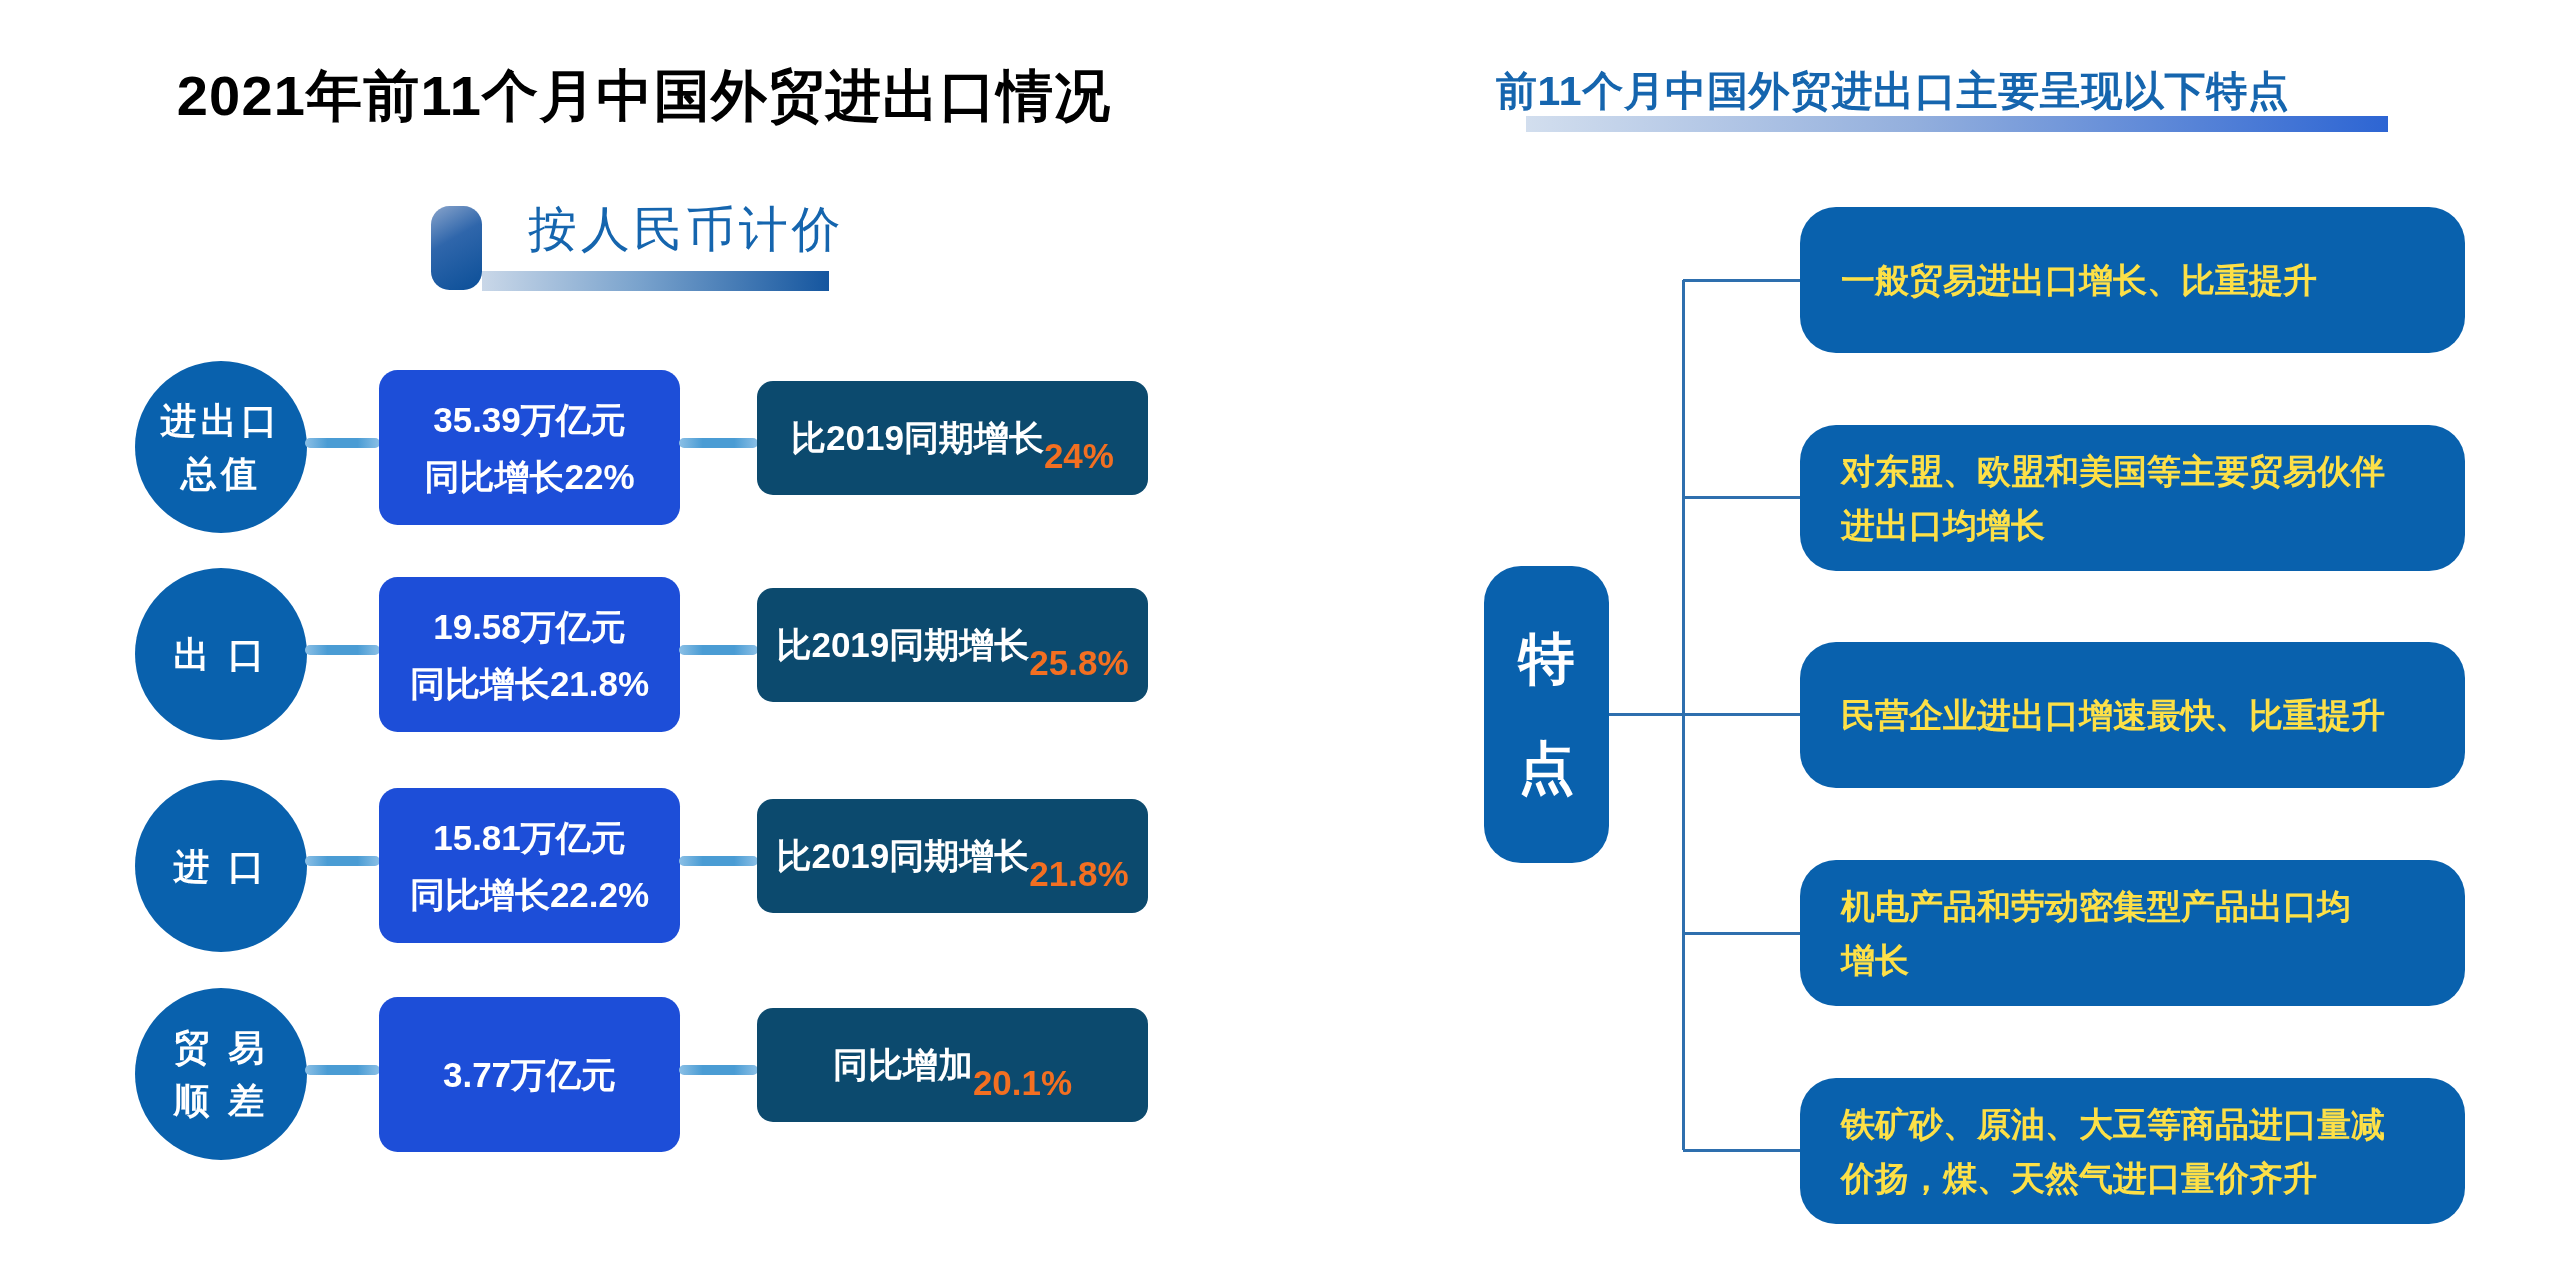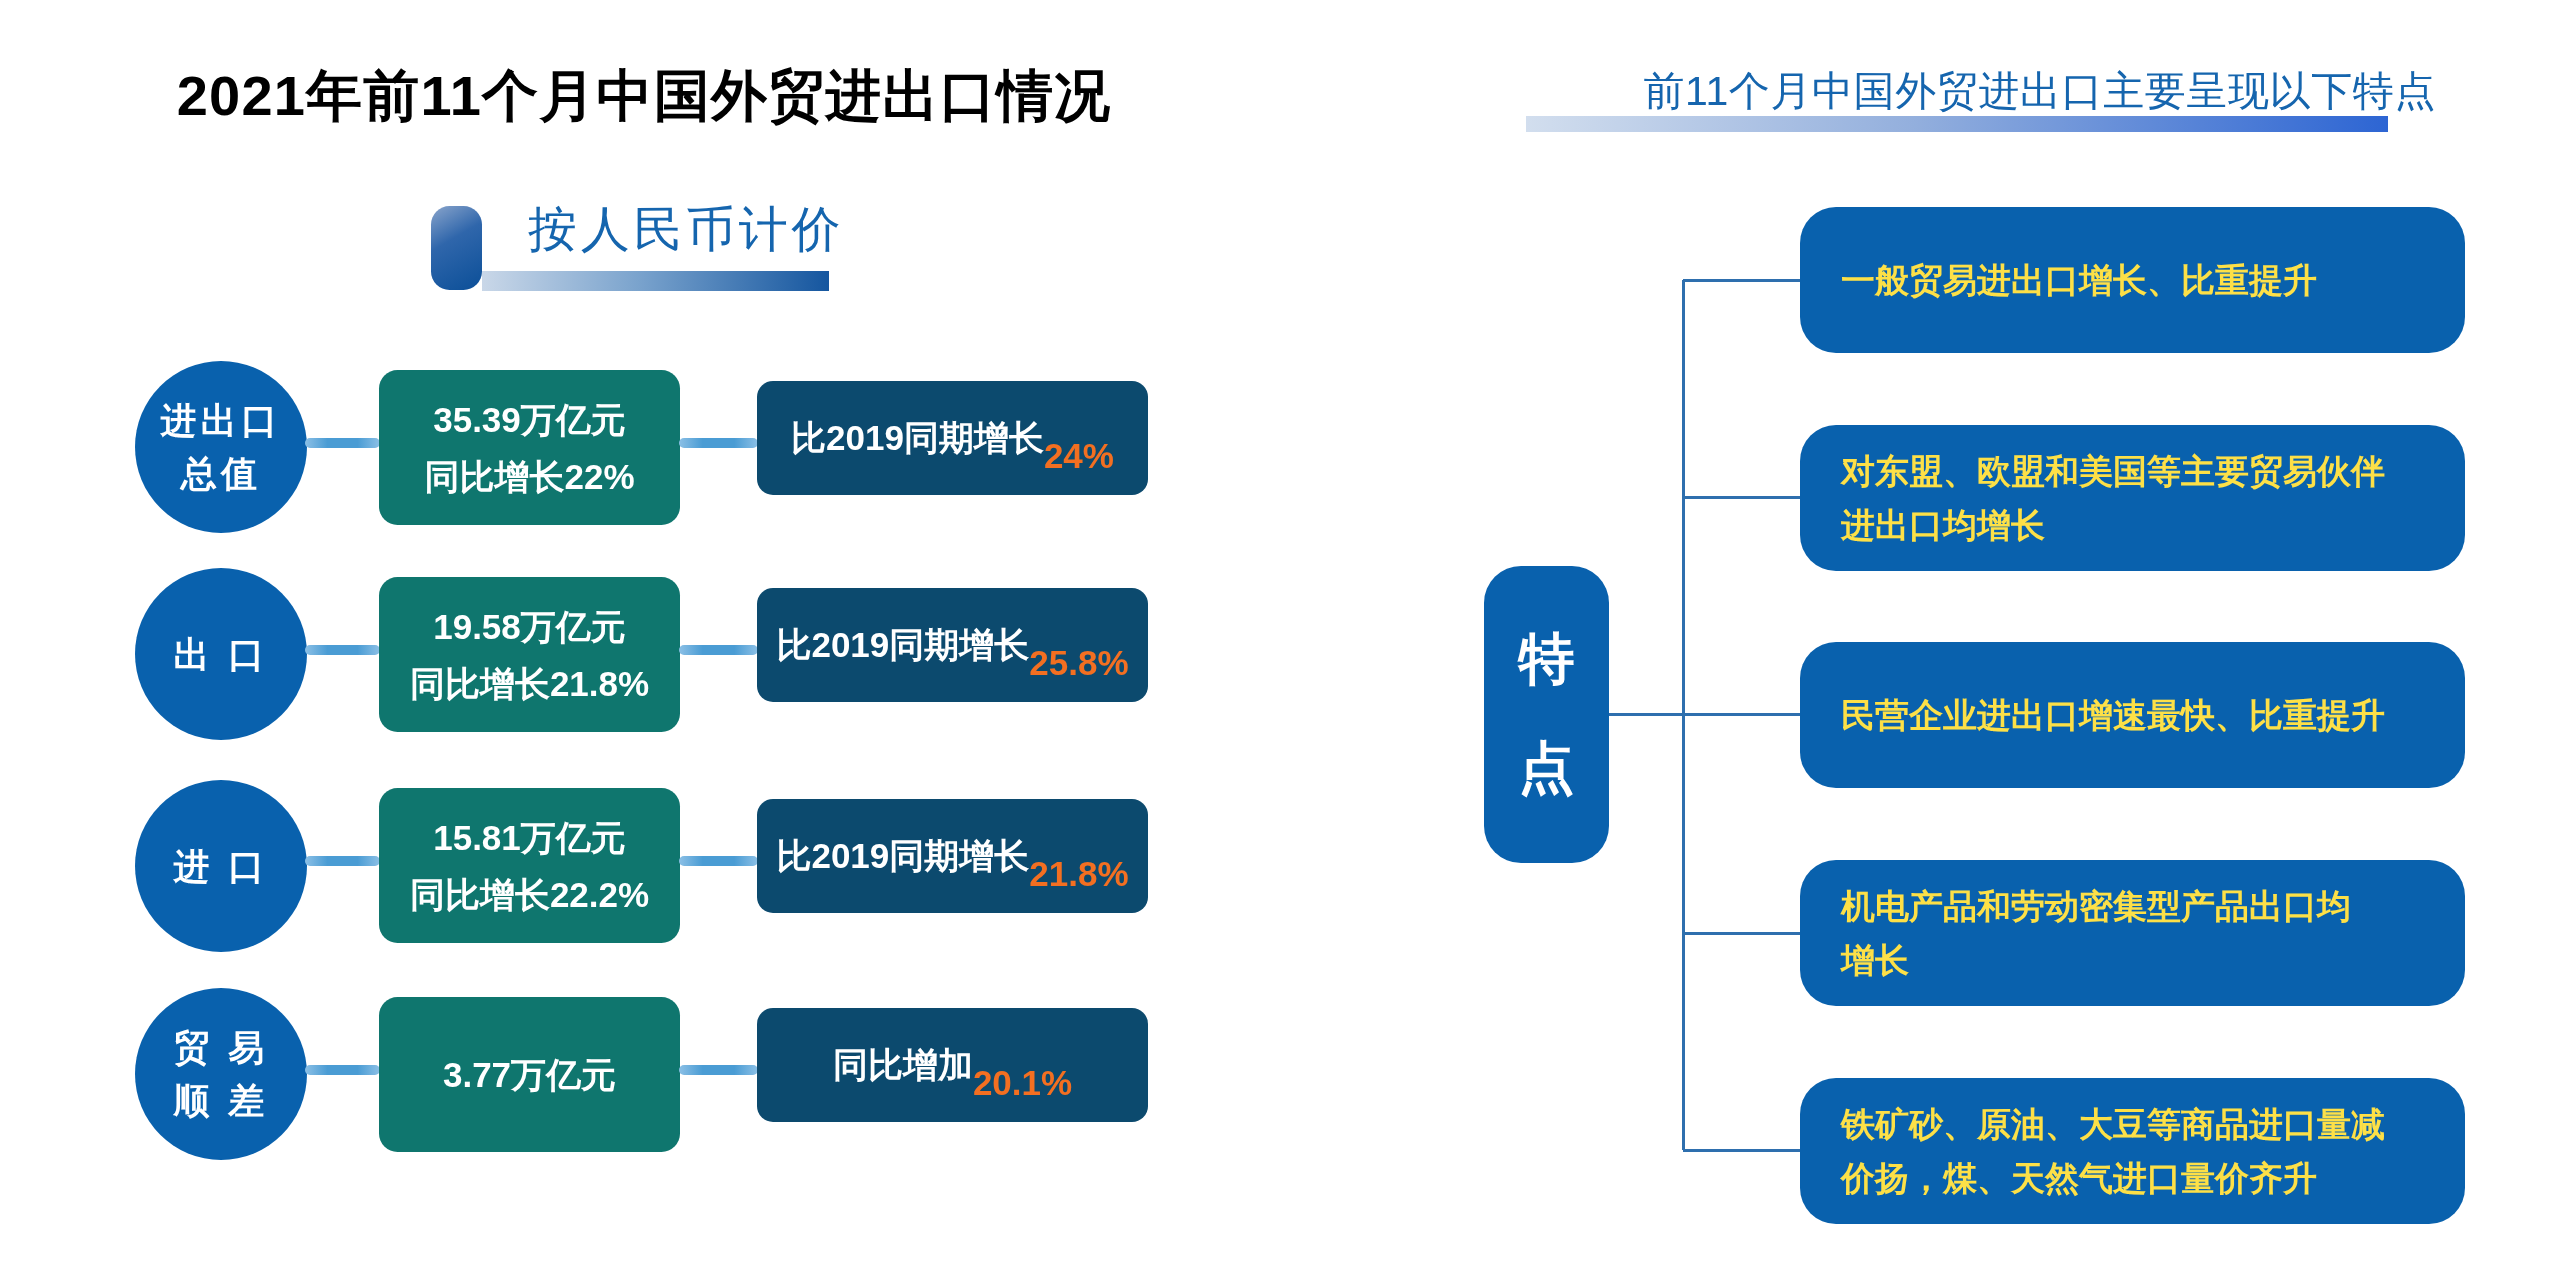--- a/index.html
+++ b/index.html
@@ -25,37 +25,37 @@
     font-size:49px;font-weight:500;color:#1565ae;letter-spacing:3.7px;white-space:nowrap;
   }
   .row-circle{
     position:absolute;left:135px;width:172px;height:172px;border-radius:50%;
     background:#0961ad;display:flex;align-items:center;justify-content:center;text-align:center;
     color:#ffffff;font-size:36px;font-weight:700;line-height:53px;letter-spacing:4.3px;
     white-space:pre-line;
   }
   .value-box{
     position:absolute;left:379px;width:301px;height:155px;border-radius:18.5px;
-    background:#0f766e;display:flex;align-items:center;justify-content:center;text-align:center;
+    background:#1d4ed8;display:flex;align-items:center;justify-content:center;text-align:center;
     color:#ffffff;font-size:35px;font-weight:700;line-height:57px;white-space:pre-line;
   }
   .compare-box{
     position:absolute;left:757px;width:391px;height:114px;border-radius:16px;
     background:#0c4a6e;display:flex;align-items:center;justify-content:center;text-align:center;
     color:#ffffff;font-size:35px;font-weight:700;white-space:nowrap;
   }
   .compare-box .pct{color:#f36f21;margin-top:36px;}
   .h-conn{
     position:absolute;height:10px;border-radius:5px;
     background:linear-gradient(90deg,#8cc0e6 0%,#4a9cd4 30%,#4a9cd4 70%,#8cc0e6 100%);
   }
   
   .right-title{
-    position:absolute;left:1496px;top:64px;width:940px;text-align:right;
-    font-size:41px;font-weight:400;color:#1565ae;letter-spacing:0.6px;white-space:nowrap;
+    position:absolute;left:1496px;top:64px;width:940px;text-align:left;
+    font-size:41px;font-weight:700;color:#1565ae;letter-spacing:0.6px;white-space:nowrap;
   }
   .right-underline{
     position:absolute;left:1526px;top:116px;width:862px;height:15.5px;
     background:linear-gradient(90deg,#d2deee 0%,#93afdd 45%,#2d65d3 100%);
   }
   .feature-node{
     position:absolute;left:1484px;top:566px;width:125px;height:297px;border-radius:37px;
     background:#0961ad;display:flex;flex-direction:column;align-items:center;justify-content:space-evenly;
     padding:22px 0;box-sizing:border-box;
     color:#ffffff;font-size:56px;font-weight:700;

